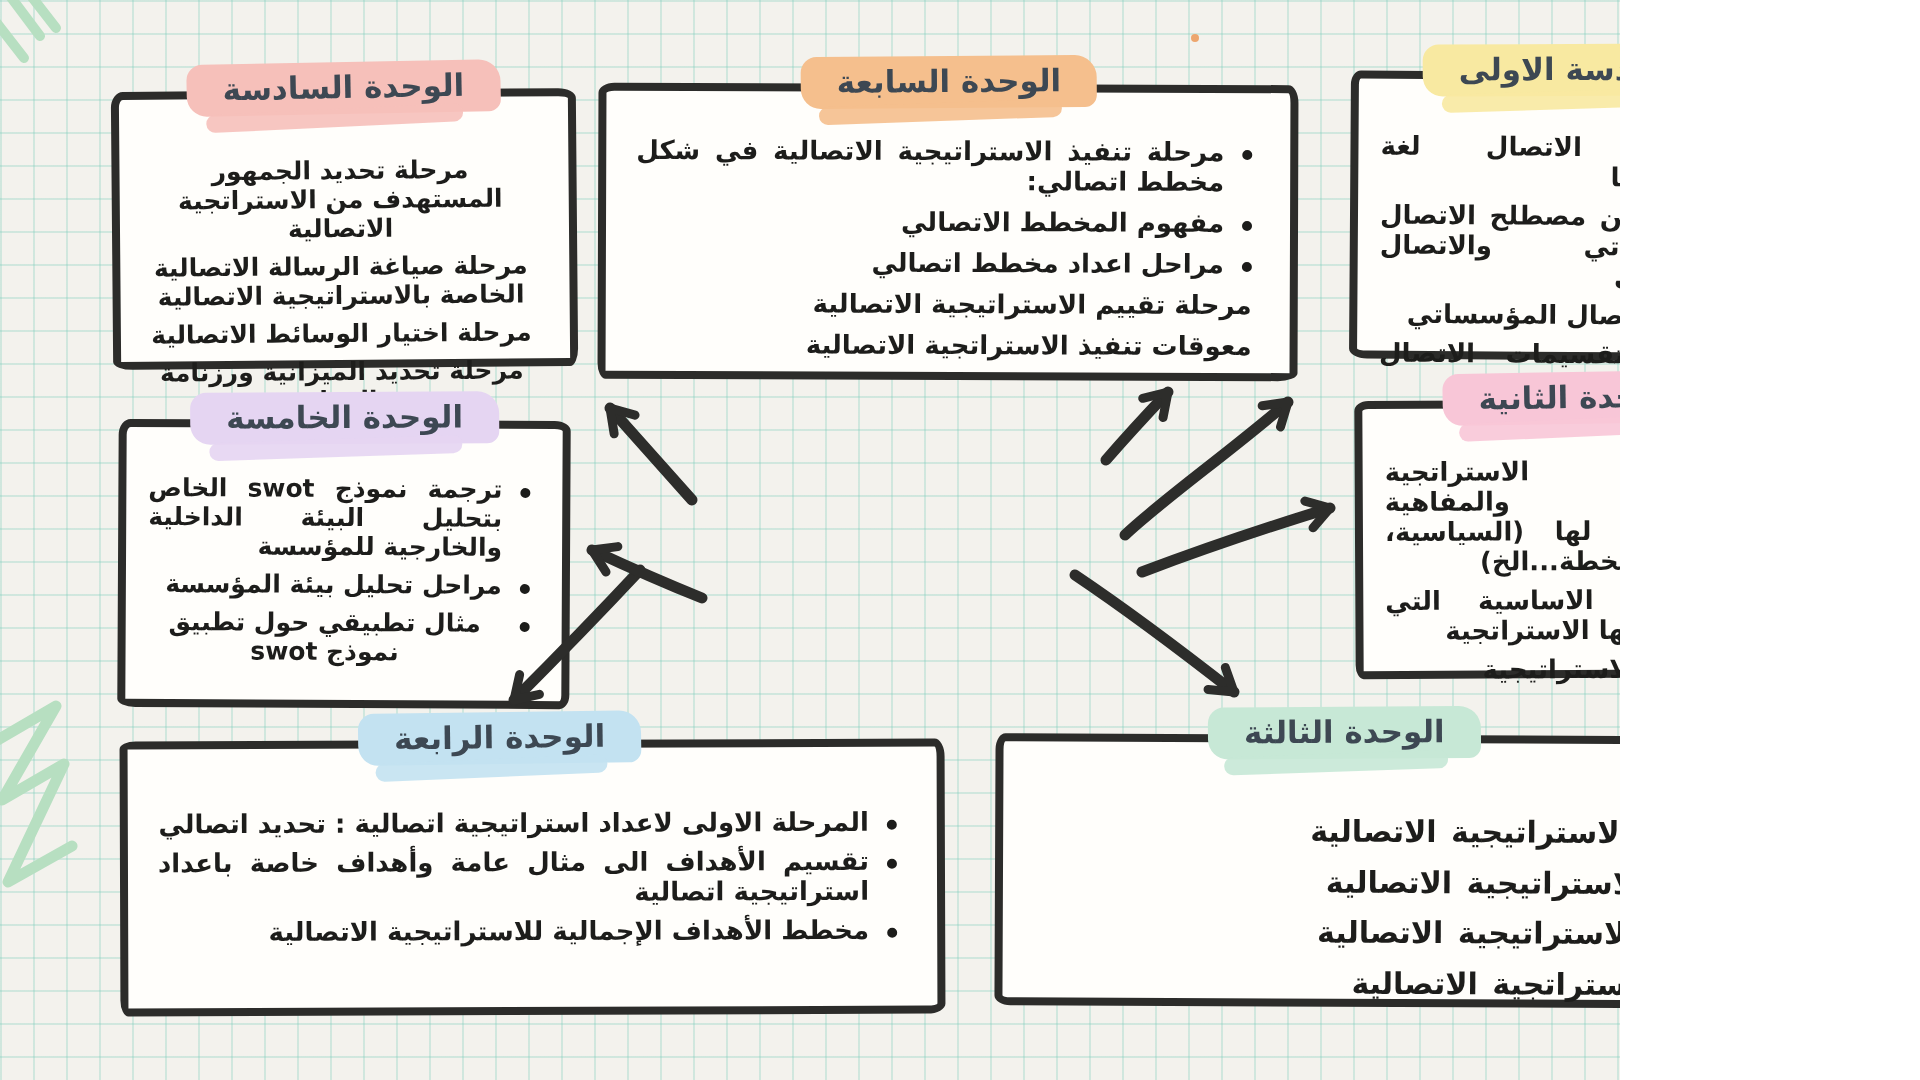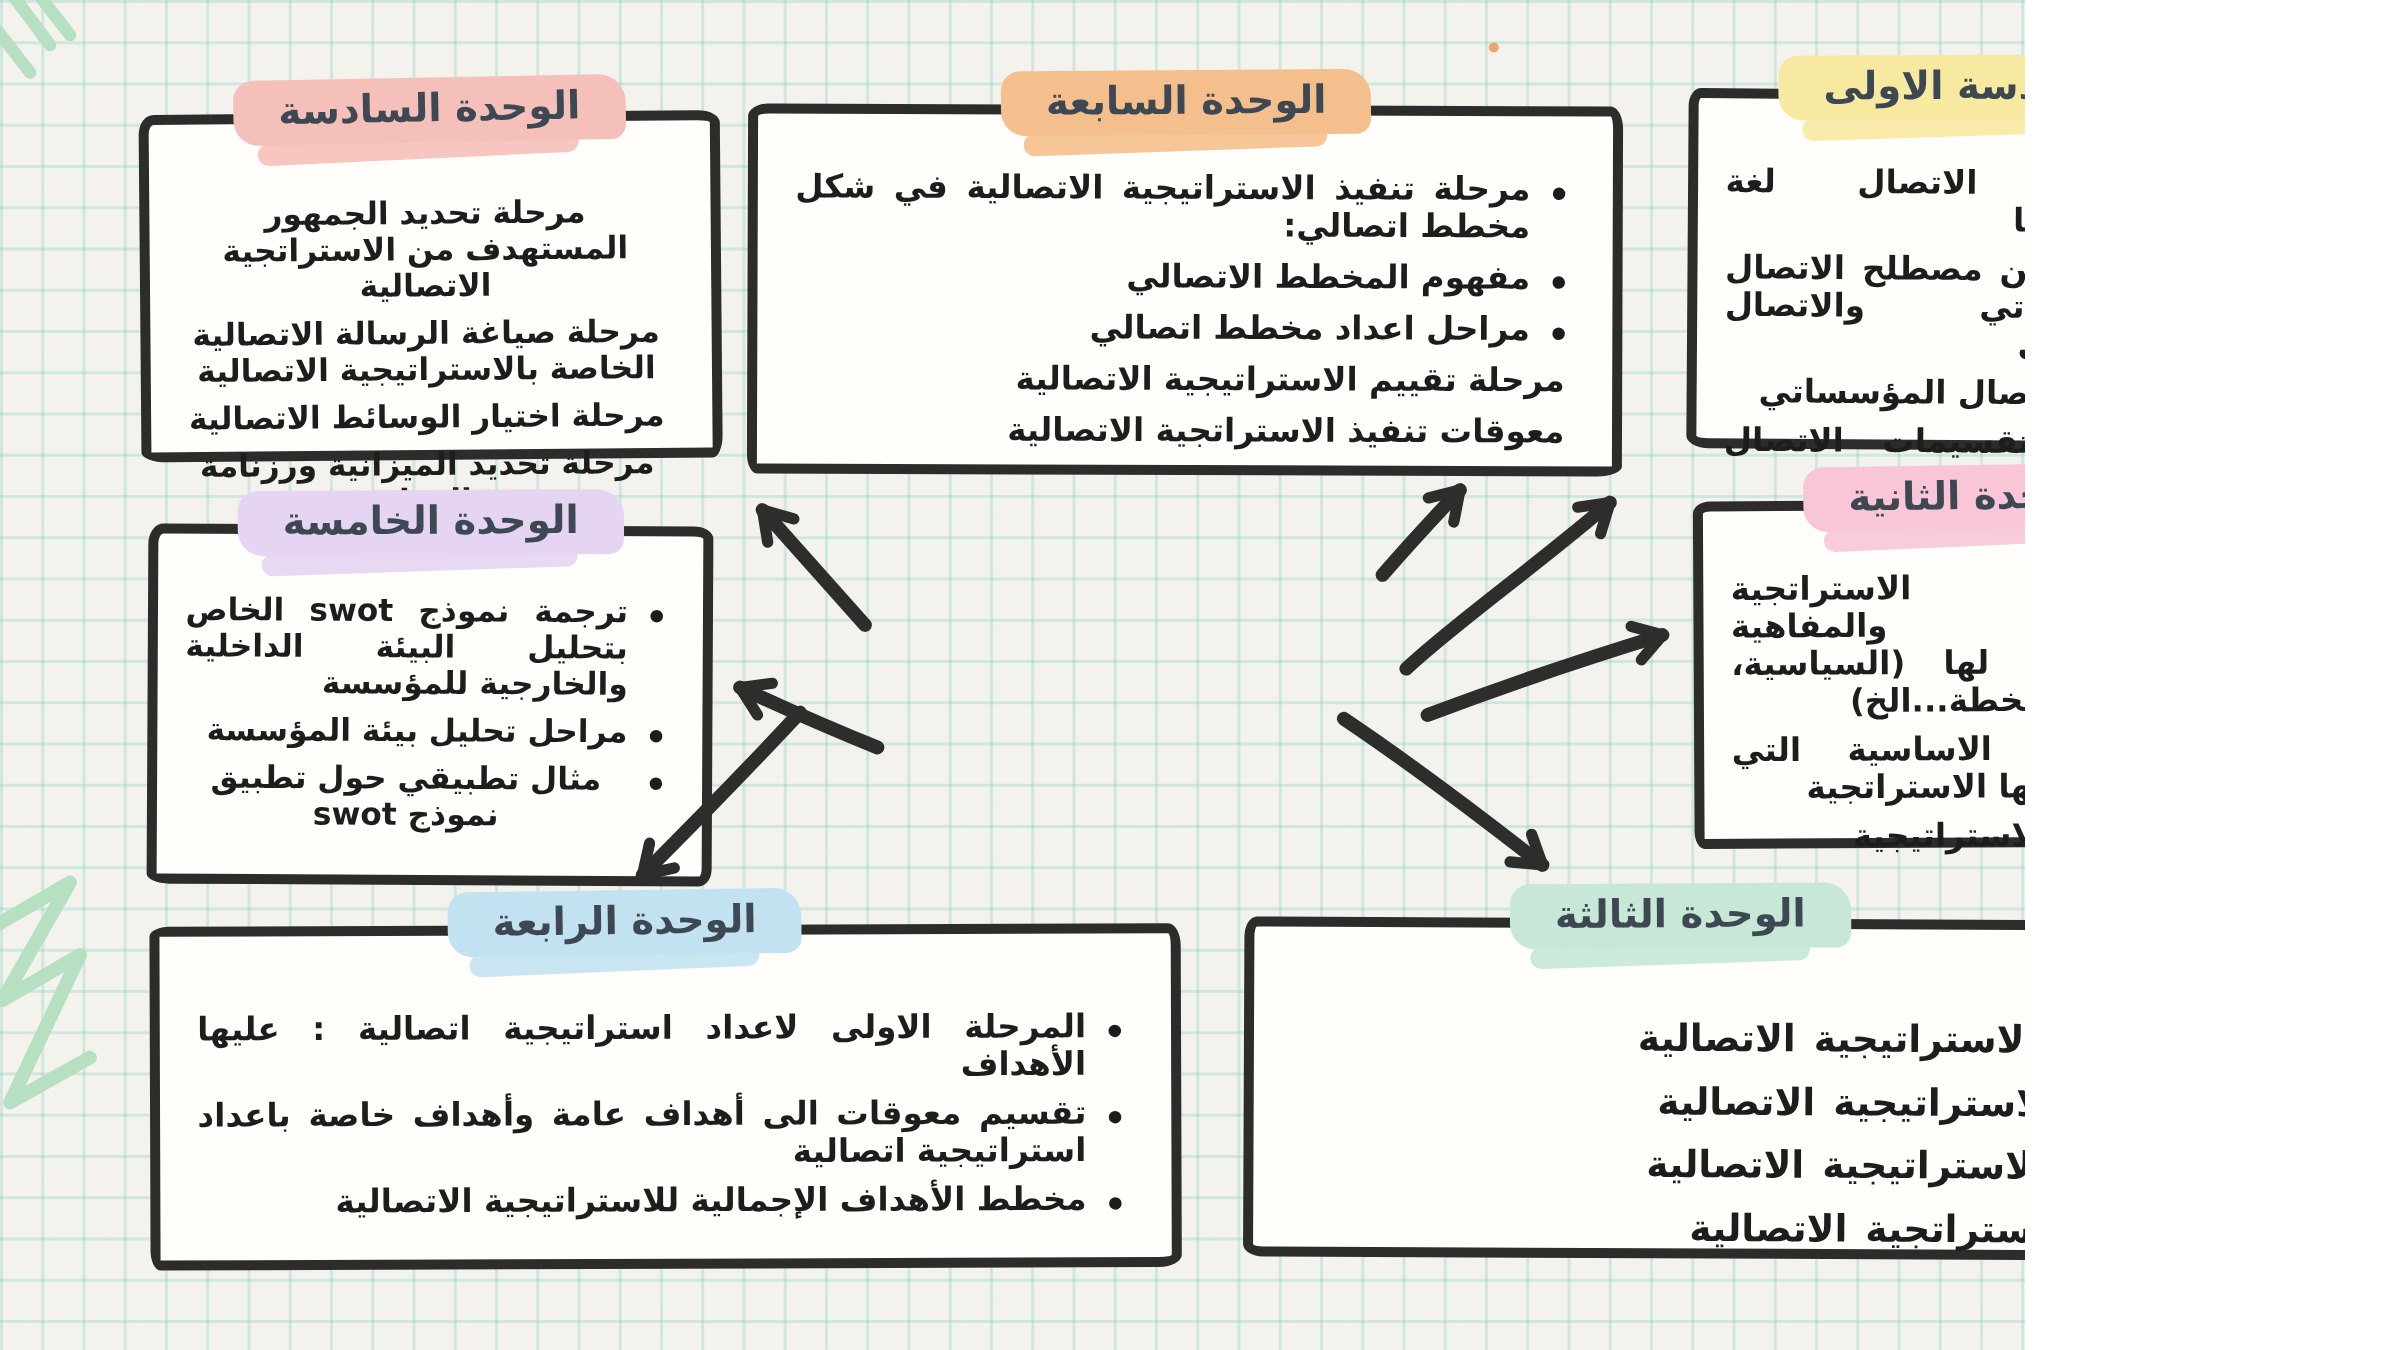--- a/index.html
+++ b/index.html
@@ -132,22 +132,22 @@
     <div class="unit-content">
         <div class="li"><span class="blt"></span><span>ترجمة نموذج swot الخاص بتحليل البيئة الداخلية والخارجية للمؤسسة</span></div>
         <div class="li"><span class="blt"></span><span>مراحل تحليل بيئة المؤسسة</span></div>
         <div class="li"><span class="blt"></span><span>مثال تطبيقي حول تطبيق نموذج swot</span></div>
       </div>
   </div>
 
   <div class="unit-box u4">
     <span class="unit-title" style="background-color: rgb(195, 226, 241);">الوحدة الرابعة</span>
     <div class="unit-content">
-        <div class="li"><span class="blt"></span><span>المرحلة الاولى لاعداد استراتيجية اتصالية : عليها الأهداف</span></div>
-        <div class="li"><span class="blt"></span><span>تقسيم معوقات الى أهداف عامة وأهداف خاصة باعداد استراتيجية اتصالية</span></div>
+        <div class="li"><span class="blt"></span><span>المرحلة الاولى لاعداد استراتيجية اتصالية : تحديد اتصالي</span></div>
+        <div class="li"><span class="blt"></span><span>تقسيم الأهداف الى مثال عامة وأهداف خاصة باعداد استراتيجية اتصالية</span></div>
         <div class="li"><span class="blt"></span><span>مخطط الأهداف الإجمالية للاستراتيجية الاتصالية</span></div>
       </div>
   </div>
 
   <div class="unit-box u3">
     <span class="unit-title" style="background-color: rgb(199, 232, 214);">الوحدة الثالثة</span>
     <div class="unit-content">
         <div class="li"><span class="blt"></span><span>مفهوم الاستراتيجية الاتصالية</span></div>
         <div class="li"><span class="blt"></span><span>مبادئ الاستراتيجية الاتصالية</span></div>
         <div class="li"><span class="blt"></span><span>أهداف الاستراتيجية الاتصالية</span></div>

